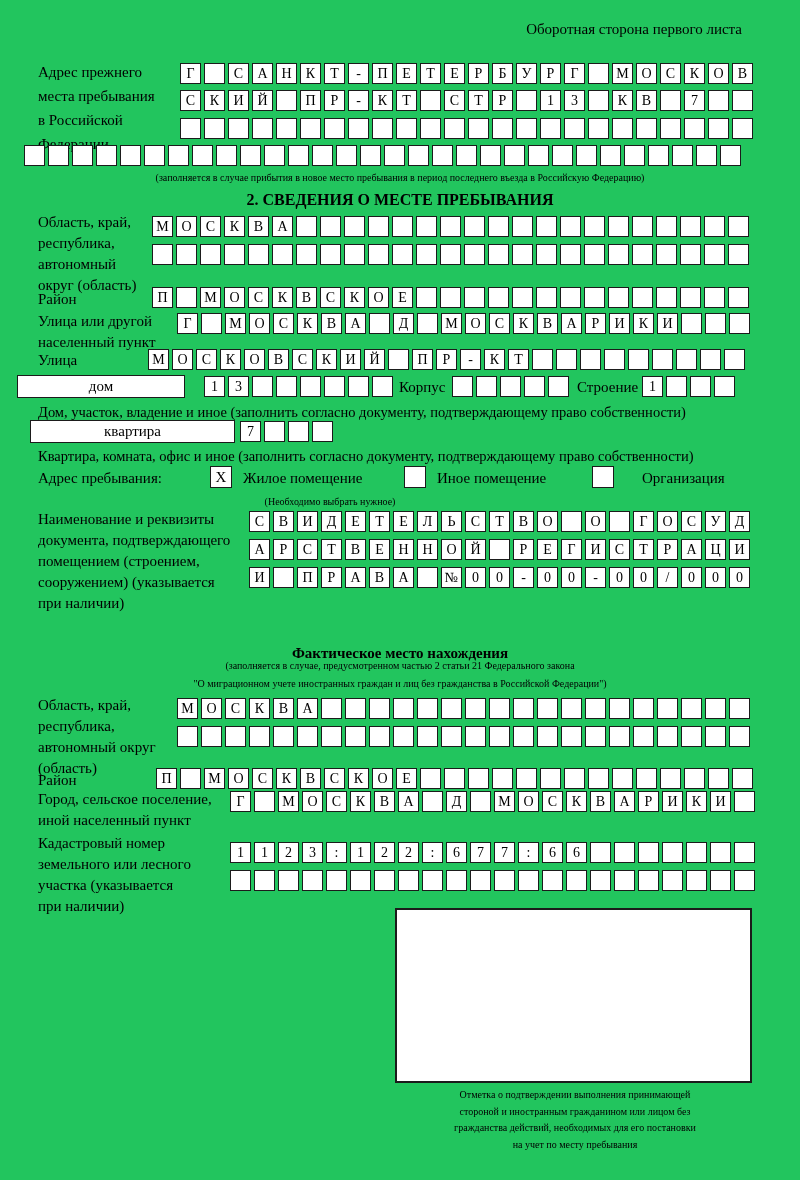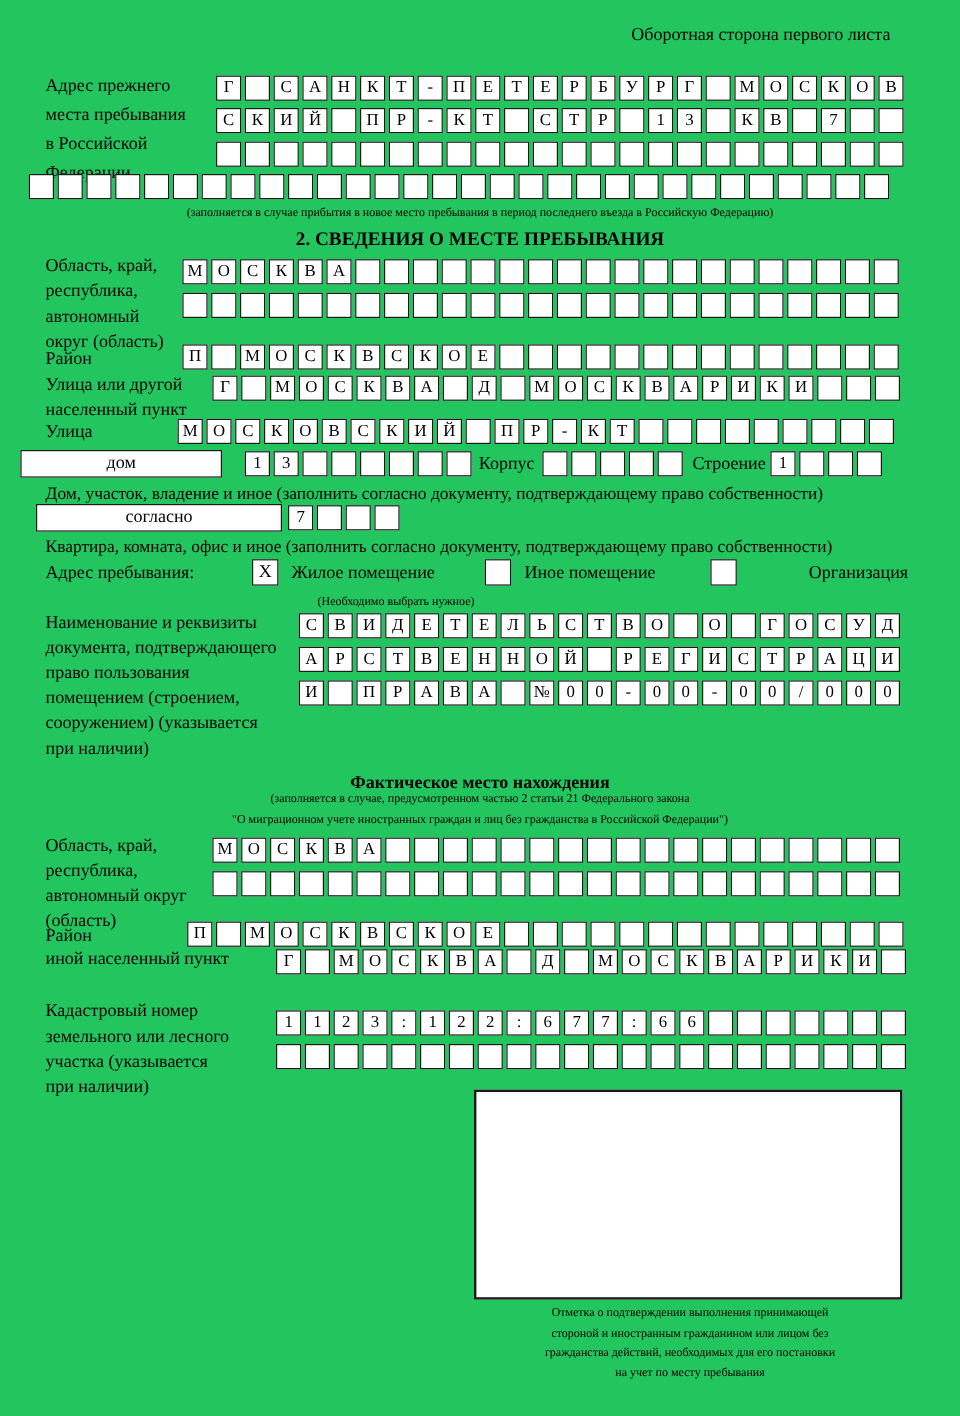--- a/index.html
+++ b/index.html
@@ -337,42 +337,41 @@
     </div>
   <div class="abs label" style="left:577px;top:377px;">Строение</div>
   <div class="abs cells" style="left:642px;top:376px;">
       <span class="cell">1</span>
       <span class="cell"></span>
       <span class="cell"></span>
       <span class="cell"></span>
     </div>
   <div class="abs note" style="left:38px;top:404px;font-size:14.5px;">Дом, участок, владение и иное (заполнить согласно документу, подтверждающему право собственности)</div>
 
-  <div class="abs widebox" style="left:30px;top:420px;width:205px;">согласно</div>
+  <div class="abs widebox" style="left:30px;top:420px;width:205px;">квартира</div>
   <div class="abs cells" style="left:240px;top:421px;">
       <span class="cell">7</span>
       <span class="cell"></span>
       <span class="cell"></span>
       <span class="cell"></span>
     </div>
   <div class="abs note" style="left:38px;top:448px;font-size:14.5px;">Квартира, комната, офис и иное (заполнить согласно документу, подтверждающему право собственности)</div>
 
   <div class="abs label" style="left:38px;top:468px;">Адрес пребывания:</div>
   <div class="abs cb" style="left:210px;top:466px;">X</div>
   <div class="abs label" style="left:243px;top:468px;">Жилое помещение</div>
   <div class="abs cb" style="left:404px;top:466px;"></div>
   <div class="abs label" style="left:437px;top:468px;">Иное помещение</div>
   <div class="abs cb" style="left:592px;top:466px;"></div>
-  <div class="abs label" style="left:642px;top:468px;margin-left:32px;">Организация</div>
+  <div class="abs label" style="left:642px;top:468px;">Организация</div>
   <div class="abs note center" style="left:155px;top:493px;width:350px;">(Необходимо выбрать нужное)</div>
 
   <div class="abs label lbl-lines" style="left:38px;top:509px;width:210px;">
       <div>Наименование и реквизиты</div>
       <div>документа, подтверждающего</div>
-      <div>право пользования</div>
       <div>помещением (строением,</div>
       <div>сооружением) (указывается</div>
       <div>при наличии)</div>
     </div>
   <div class="abs cells" style="left:249px;top:511px;">
       <span class="cell">С</span>
       <span class="cell">В</span>
       <span class="cell">И</span>
       <span class="cell">Д</span>
       <span class="cell">Е</span>
@@ -526,20 +525,21 @@
       <span class="cell"></span>
       <span class="cell"></span>
       <span class="cell"></span>
       <span class="cell"></span>
       <span class="cell"></span>
       <span class="cell"></span>
       <span class="cell"></span>
     </div>
 
   <div class="abs label lbl-lines" style="left:38px;top:789px;width:200px;">
+      <div>Город, сельское поселение,</div>
       <div>иной населенный пункт</div>
     </div>
   <div class="abs cells" style="left:230px;top:791px;">
       <span class="cell">Г</span>
       <span class="cell"></span>
       <span class="cell">М</span>
       <span class="cell">О</span>
       <span class="cell">С</span>
       <span class="cell">К</span>
       <span class="cell">В</span>

